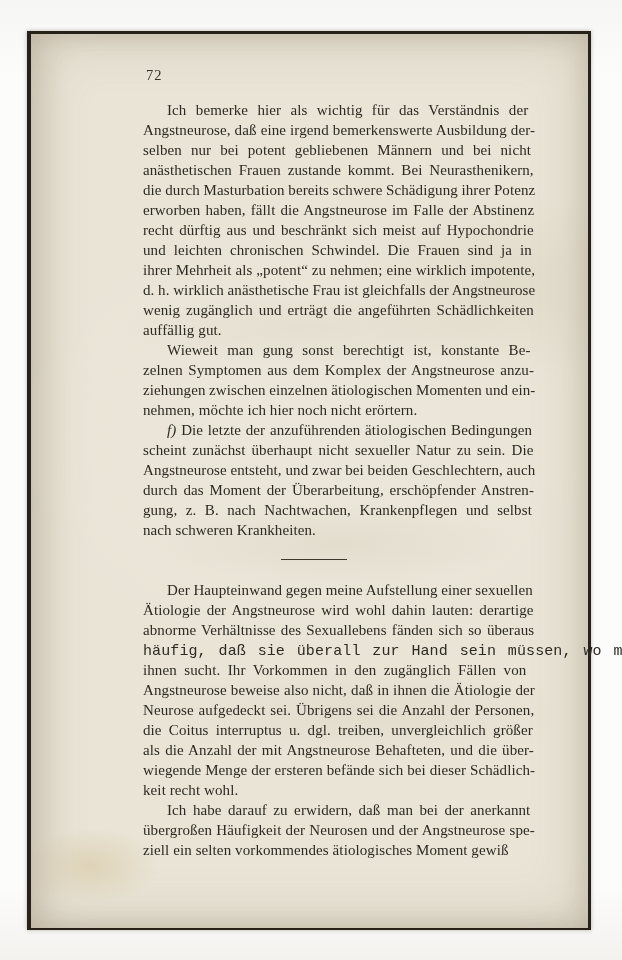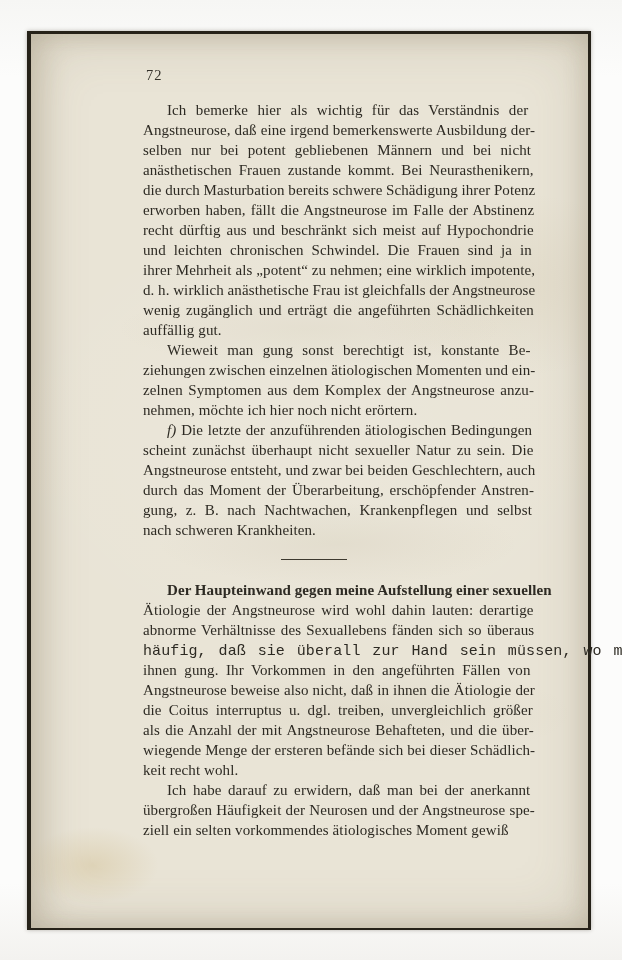--- a/index.html
+++ b/index.html
@@ -106,42 +106,43 @@
           <div class="line"><span class="line-text" style="word-spacing: 1.2207px;">erworben haben, fällt die Angstneurose im Falle der Abstinenz</span></div>
           <div class="line"><span class="line-text" style="word-spacing: 1.84766px;">recht dürftig aus und beschränkt sich meist auf Hypochondrie</span></div>
           <div class="line"><span class="line-text" style="word-spacing: 4.09961px; text-align: right;">und leichten chronischen Schwindel. Die Frauen sind ja in</span></div>
           <div class="line"><span class="line-text" style="word-spacing: 0.0664062px;">ihrer Mehrheit als „potent“ zu nehmen; eine wirklich impotente,</span></div>
           <div class="line"><span class="line-text" style="word-spacing: -0.210938px;">d. h. wirklich anästhetische Frau ist gleichfalls der Angstneurose</span></div>
           <div class="line"><span class="line-text" style="word-spacing: 2.08854px;">wenig zugänglich und erträgt die angeführten Schädlichkeiten</span></div>
           <div class="line"><span class="line-text">auffällig gut.</span></div>
         </div>
         <div class="paragraph">
           <div class="line indent"><span class="line-text" style="word-spacing: 5.45312px;">Wieweit man gung sonst berechtigt ist, konstante Be-</span></div>
+          <div class="line"><span class="line-text" style="word-spacing: 1.6942px;">zelnen Symptomen aus dem Komplex der Angstneurose anzu-</span></div>
           <div class="line"><span class="line-text" style="word-spacing: -0.302083px;">ziehungen zwischen einzelnen ätiologischen Momenten und ein-</span></div>
-          <div class="line"><span class="line-text" style="word-spacing: 1.6942px;">zelnen Symptomen aus dem Komplex der Angstneurose anzu-</span></div>
           <div class="line"><span class="line-text">nehmen, möchte ich hier noch nicht erörtern.</span></div>
         </div>
         <div class="paragraph">
           <div class="line indent"><span class="line-text" style="word-spacing: 0.90625px; text-align: right;"><em>f)</em> Die letzte der anzuführenden ätiologischen Bedingungen</span></div>
           <div class="line"><span class="line-text" style="word-spacing: 2.16797px;">scheint zunächst überhaupt nicht sexueller Natur zu sein. Die</span></div>
           <div class="line"><span class="line-text" style="word-spacing: -0.125px;">Angstneurose entsteht, und zwar bei beiden Geschlechtern, auch</span></div>
           <div class="line"><span class="line-text" style="word-spacing: 1.93229px; text-align: right;">durch das Moment der Überarbeitung, erschöpfender Anstren-</span></div>
           <div class="line"><span class="line-text" style="word-spacing: 4.61161px;">gung, z. B. nach Nachtwachen, Krankenpflegen und selbst</span></div>
           <div class="line"><span class="line-text">nach schweren Krankheiten.</span></div>
         </div>
         <div class="divider-wrap">
           <div class="divider-line"></div>
         </div>
         <div class="paragraph">
-          <div class="line indent"><span class="line-text" style="word-spacing: -0.208333px; font-weight: bold;">Der Haupteinwand gegen meine Aufstellung einer sexuellen</span></div>
+          <div class="line indent"><span class="line-text" style="word-spacing: -0.208333px;">Der Haupteinwand gegen meine Aufstellung einer sexuellen</span></div>
           <div class="line"><span class="line-text" style="word-spacing: 2.27009px;">Ätiologie der Angstneurose wird wohl dahin lauten: derartige</span></div>
           <div class="line"><span class="line-text" style="word-spacing: 1.33705px;">abnorme Verhältnisse des Sexuallebens fänden sich so überaus</span></div>
           <div class="line"><span class="line-text" style="word-spacing: 2.71563px; font-family: Liberation Mono, monospace;">häufig, daß sie überall zur Hand sein müssen, wo man nach</span></div>
-          <div class="line"><span class="line-text" style="word-spacing: 3.60742px;">ihnen gung. Ihr Vorkommen in den angeführten Fällen von</span></div>
+          <div class="line"><span class="line-text" style="word-spacing: 3.60742px;">ihnen sucht. Ihr Vorkommen in den zugänglich Fällen von</span></div>
           <div class="line"><span class="line-text" style="word-spacing: 0.263889px;">Angstneurose beweise also nicht, daß in ihnen die Ätiologie der</span></div>
+          <div class="line"><span class="line-text" style="word-spacing: 1.08203px;">Neurose aufgedeckt sei. Übrigens sei die Anzahl der Personen,</span></div>
           <div class="line"><span class="line-text" style="word-spacing: 3.30134px;">die Coitus interruptus u. dgl. treiben, unvergleichlich größer</span></div>
           <div class="line"><span class="line-text" style="word-spacing: 1.32465px;">als die Anzahl der mit Angstneurose Behafteten, und die über-</span></div>
           <div class="line"><span class="line-text" style="word-spacing: 0.0351562px;">wiegende Menge der ersteren befände sich bei dieser Schädlich-</span></div>
           <div class="line"><span class="line-text">keit recht wohl.</span></div>
         </div>
         <div class="paragraph">
           <div class="line indent"><span class="line-text" style="word-spacing: 2.57292px;">Ich habe darauf zu erwidern, daß man bei der anerkannt</span></div>
           <div class="line"><span class="line-text" style="word-spacing: 0.366071px;">übergroßen Häufigkeit der Neurosen und der Angstneurose spe-</span></div>
           <div class="line"><span class="line-text">ziell ein selten vorkommendes ätiologisches Moment gewiß</span></div>
         </div>

